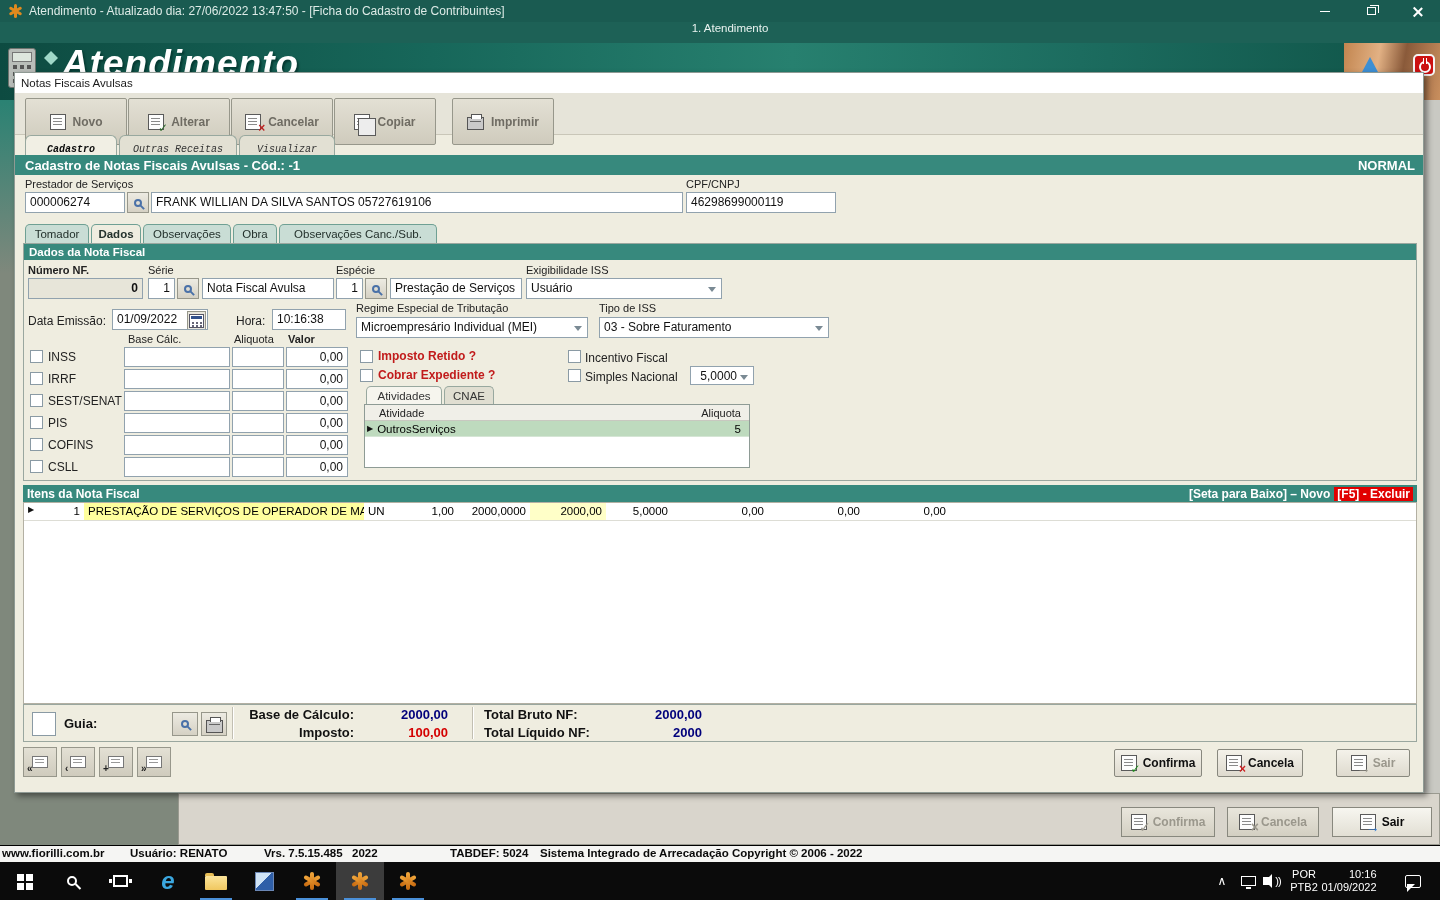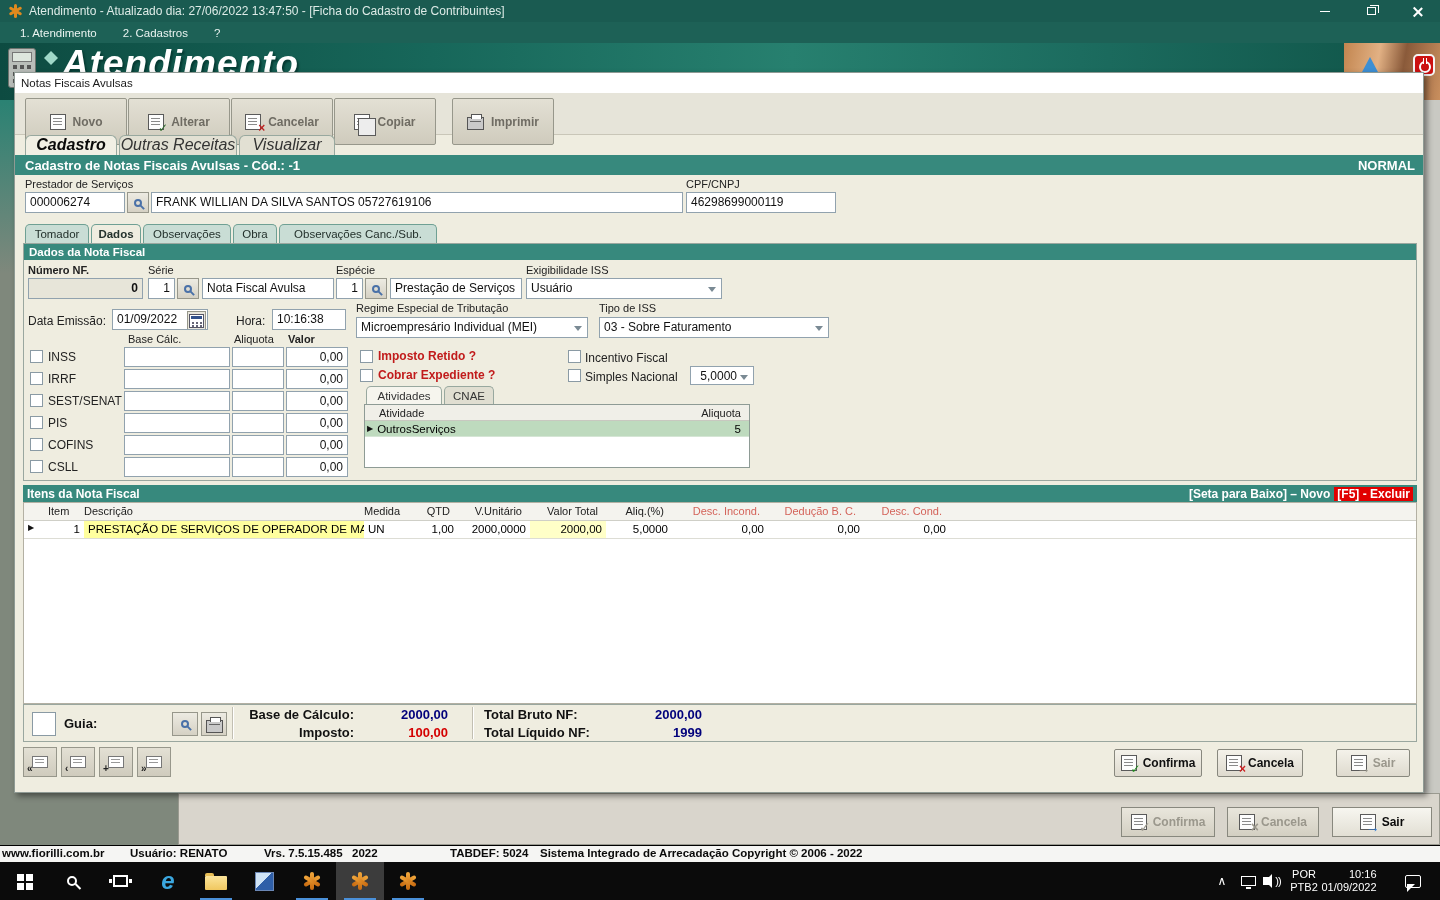--- a/index.html
+++ b/index.html
@@ -12,21 +12,21 @@
   .flower i, .flower::before, .flower::after { content:''; position:absolute; left:6px; top:0; width:3px; height:14px; background:#E08A1E; border-radius:2px; }
   .flower::before { transform:rotate(60deg); } .flower::after { transform:rotate(-60deg); }
   #win-controls { margin-left:auto; display:flex; height:22px; }
   .wc { width:46px; height:22px; display:flex; align-items:center; justify-content:center; position:relative; }
   .wc-min i { width:10px; height:1px; background:#fff; display:block; }
   .wc-rest i { width:9px; height:8px; border:1px solid #fff; display:block; position:relative; }
   .wc-rest i::before { content:''; position:absolute; left:2px; top:-3px; width:8px; height:7px; border:1px solid #fff; border-bottom:none; border-left:none; }
   .wc-close i { width:11px; height:11px; display:block; position:relative; }
   .wc-close i::before, .wc-close i::after { content:''; position:absolute; left:5px; top:0; width:1.5px; height:12px; background:#fff; }
   .wc-close i::before { transform:rotate(45deg);} .wc-close i::after { transform:rotate(-45deg);}
-  #menubar { position:absolute; left:0; top:22px; width:1440px; height:21px; background:#1D6156; color:#E9F3F0; font-size:11.5px; display:flex; align-items:center; gap:26px; padding-left:20px; }
+  #menubar { position:absolute; left:0; top:22px; width:1440px; height:21px; background:#1D6156; color:#E9F3F0; font-size:11.5px; display:flex; align-items:center; gap:26px; padding-left:20px;flex-direction:column; }
   #banner { position:absolute; left:0; top:43px; width:1440px; height:57px; background:linear-gradient(90deg,#0D4B41 0%,#17675A 30%,#27806F 55%,#1C6C5F 75%,#0F5347 100%); overflow:hidden; }
   .calc-icon { position:absolute; left:8px; top:5px; width:28px; height:40px; background:#B9BDB9; border:1px solid #6E736E; border-radius:3px; }
   .calc-icon::before { content:''; position:absolute; left:3px; top:3px; right:3px; height:8px; background:#DEE6DE; border:1px solid #777; }
   .calc-icon::after { content:''; position:absolute; left:4px; top:16px; width:4px; height:4px; background:#555; box-shadow:7px 0 #555,14px 0 #555,0 7px #555,7px 7px #555,14px 7px #555,0 14px #555,7px 14px #555,14px 14px #555; }
   .leaf-icon { position:absolute; left:44px; top:8px; width:14px; height:14px; background:#9FD8C8; clip-path:polygon(50% 0,100% 50%,50% 100%,0 50%); }
   .app-name { position:absolute; left:62px; top:0px; color:#FFFFFF; font-size:37px; font-weight:bold; font-style:italic; text-shadow:2px 2px 2px #063B33; letter-spacing:1px; }
   .banner-photo { position:absolute; right:0; top:0; width:96px; height:57px; background:linear-gradient(100deg,#C2854F 0%,#E2B184 35%,#8A5A3A 60%,#C98F5E 100%); }
   .banner-photo::before { content:''; position:absolute; left:10px; top:14px; width:0; height:0; border-left:16px solid transparent; border-right:16px solid transparent; border-bottom:30px solid #3D8FD4; }
   .power-btn { position:absolute; right:5px; top:11px; width:22px; height:22px; background:#CC1111; border:2px solid #F4F4F4; border-radius:5px; }
   .power-btn::before { content:''; position:absolute; left:4px; top:5px; width:8px; height:8px; border:2px solid #fff; border-radius:50%; }
@@ -45,21 +45,21 @@
   .toolbar { position:absolute; left:0; top:20px; width:100%; height:42px; background:#E6E4D9; border-bottom:1px solid #C9C6B8; }
   .tbtn { position:absolute; top:5px; height:47px; width:102px; background:linear-gradient(180deg,#E3E0D4,#CFCBBD); border:1px solid #97978B; border-radius:2px; display:flex; align-items:center; justify-content:center; gap:7px; font-size:12px; font-weight:bold; color:#6F6C63; }
   .doc { position:relative; width:16px; height:16px; background:#FDFDFD; border:1px solid #5A5A5A; }
   .doc::before { content:''; position:absolute; left:2px; top:3px; width:9px; height:1px; background:#8A8A8A; box-shadow:0 3px 0 #8A8A8A,0 6px 0 #8A8A8A; }
   .ovl { position:absolute; right:-5px; bottom:-5px; font-size:12px; font-weight:bold; line-height:1; }
   .doc2::after { content:''; position:absolute; left:3px; top:3px; width:16px; height:16px; background:#EDEDED; border:1px solid #5A5A5A; }
   .printer { position:relative; width:17px; height:13px; background:#C9C9C9; border:1px solid #555; margin-top:4px; }
   .printer::before { content:''; position:absolute; left:3px; top:-4px; width:9px; height:4px; background:#fff; border:1px solid #555; border-bottom:none; }
   .printer::after { content:''; position:absolute; left:2px; top:3px; width:11px; height:1px; background:#666; }
 
-  .mtab { position:absolute; top:62px; height:20px; border:1px solid #98A89F; border-bottom:none; border-radius:6px 6px 0 0; font-style:italic; font-size:16px; color:#333; background:#E2E0D3; display:flex; align-items:flex-start; justify-content:center; }
+  .mtab { position:absolute; top:62px; height:20px; border:1px solid #98A89F; border-bottom:none; border-radius:6px 6px 0 0; font-style:italic; font-size:10px; color:#333; background:#E2E0D3; display:flex; align-items:flex-end; justify-content:center;font-family:Liberation Mono, monospace; }
   .mtab.active { background:#F1EFE4; color:#0A0A0A; font-weight:bold; z-index:2; }
   .tealbar { background:#37897D; color:#fff; font-weight:bold; }
   #hdrbar { position:absolute; left:0; top:82px; width:100%; height:20px; font-size:13px; display:flex; align-items:center; padding:0 8px 0 10px; }
   #hdrbar .right { margin-left:auto; }
 
   .lbl { position:absolute; font-size:11px; color:#222; white-space:nowrap; }
   .inp { position:absolute; height:21px; background:#fff; border:1px solid #91A2AE; font-size:12px; color:#111; padding:2px 4px; white-space:nowrap; overflow:hidden; }
   .inp.ro { background:#E7E5D9; font-weight:bold; }
   .r { text-align:right; }
   .sel { position:absolute; height:21px; background:#fff; border:1px solid #91A2AE; font-size:12px; color:#111; padding:2px 16px 2px 4px; white-space:nowrap; overflow:hidden; }
@@ -386,33 +386,20 @@
 
   <div id="itensbar" class="tealbar">
     <span>Itens da Nota Fiscal</span>
     <span class="hints">
       <span>[Seta para Baixo] – Novo</span>
       <span class="del-badge">[F5] - Excluir</span>
     </span>
   </div>
 
   <div id="itable">
-    <div class="ithead">
-      <span class="tc c-mk"></span>
-      <span class="tc c-item">Item</span>
-      <span class="tc c-desc">Descrição</span>
-      <span class="tc c-med">Medida</span>
-      <span class="tc c-qtd r">QTD</span>
-      <span class="tc c-vu r">V.Unitário</span>
-      <span class="tc c-vt r">Valor Total</span>
-      <span class="tc c-al r">Aliq.(%)</span>
-      <span class="tc c-di r redh">Desc. Incond.</span>
-      <span class="tc c-de r redh">Dedução B. C.</span>
-      <span class="tc c-dc r redh">Desc. Cond.</span>
-    </div>
     <div class="itrow">
       <span class="tc c-mk mk">▶</span>
       <span class="tc c-item r">1</span>
       <span class="tc c-desc y1">PRESTAÇÃO DE SERVIÇOS DE OPERADOR DE MAQUINAS</span>
       <span class="tc c-med">UN</span>
       <span class="tc c-qtd r">1,00</span>
       <span class="tc c-vu r">2000,0000</span>
       <span class="tc c-vt r y2">2000,00</span>
       <span class="tc c-al r">5,0000</span>
       <span class="tc c-di r">0,00</span>
@@ -432,21 +419,21 @@
       </span>
     <span class="vsep" style="left:208px;"></span>
     <span class="tl r" style="left:212px;top:2px;width:118px;display:inline-block;text-align:right;">Base de Cálculo:</span>
     <span class="tv navy" style="left:334px;top:2px;width:90px;text-align:right;">2000,00</span>
     <span class="tl" style="left:212px;top:20px;width:118px;text-align:right;">Imposto:</span>
     <span class="tv red" style="left:334px;top:20px;width:90px;text-align:right;">100,00</span>
     <span class="vsep" style="left:448px;"></span>
     <span class="tl" style="left:460px;top:2px;">Total Bruto NF:</span>
     <span class="tv navy" style="left:592px;top:2px;width:86px;text-align:right;">2000,00</span>
     <span class="tl" style="left:460px;top:20px;">Total Líquido NF:</span>
-    <span class="tv navy" style="left:592px;top:20px;width:86px;text-align:right;">1999</span>
+    <span class="tv navy" style="left:592px;top:20px;width:86px;text-align:right;">2000</span>
   </div>
 
   <div class="navbtn" style="left:8px;">
       <span class="navic">
         <span>«</span>
       </span>
     </div>
   <div class="navbtn" style="left:46px;">
       <span class="navic">
         <span>‹</span>

